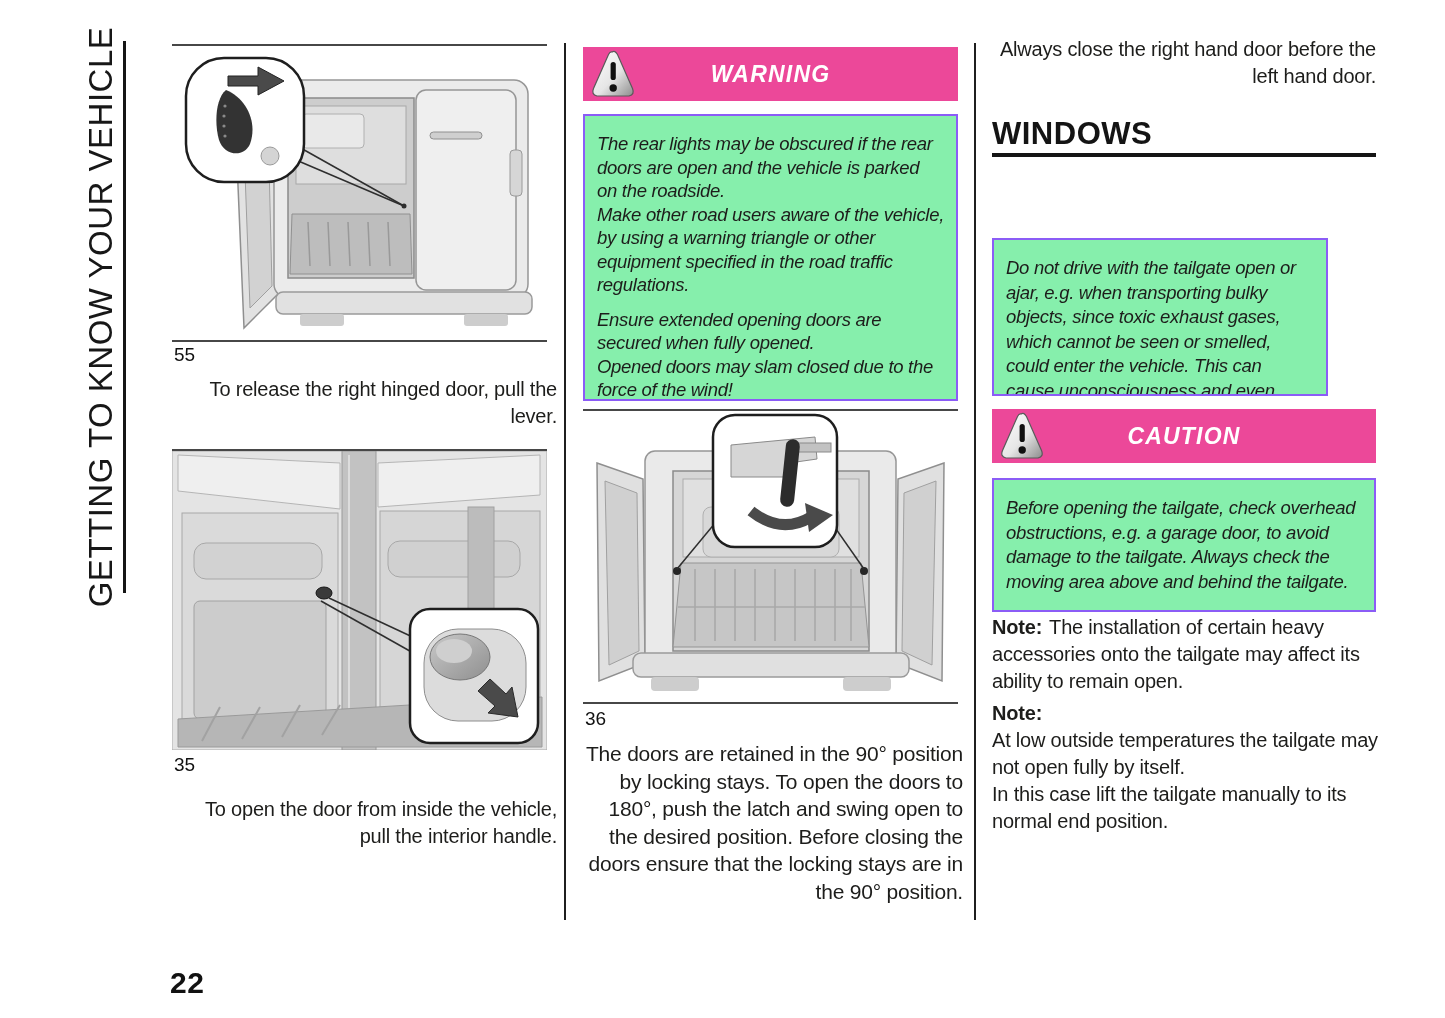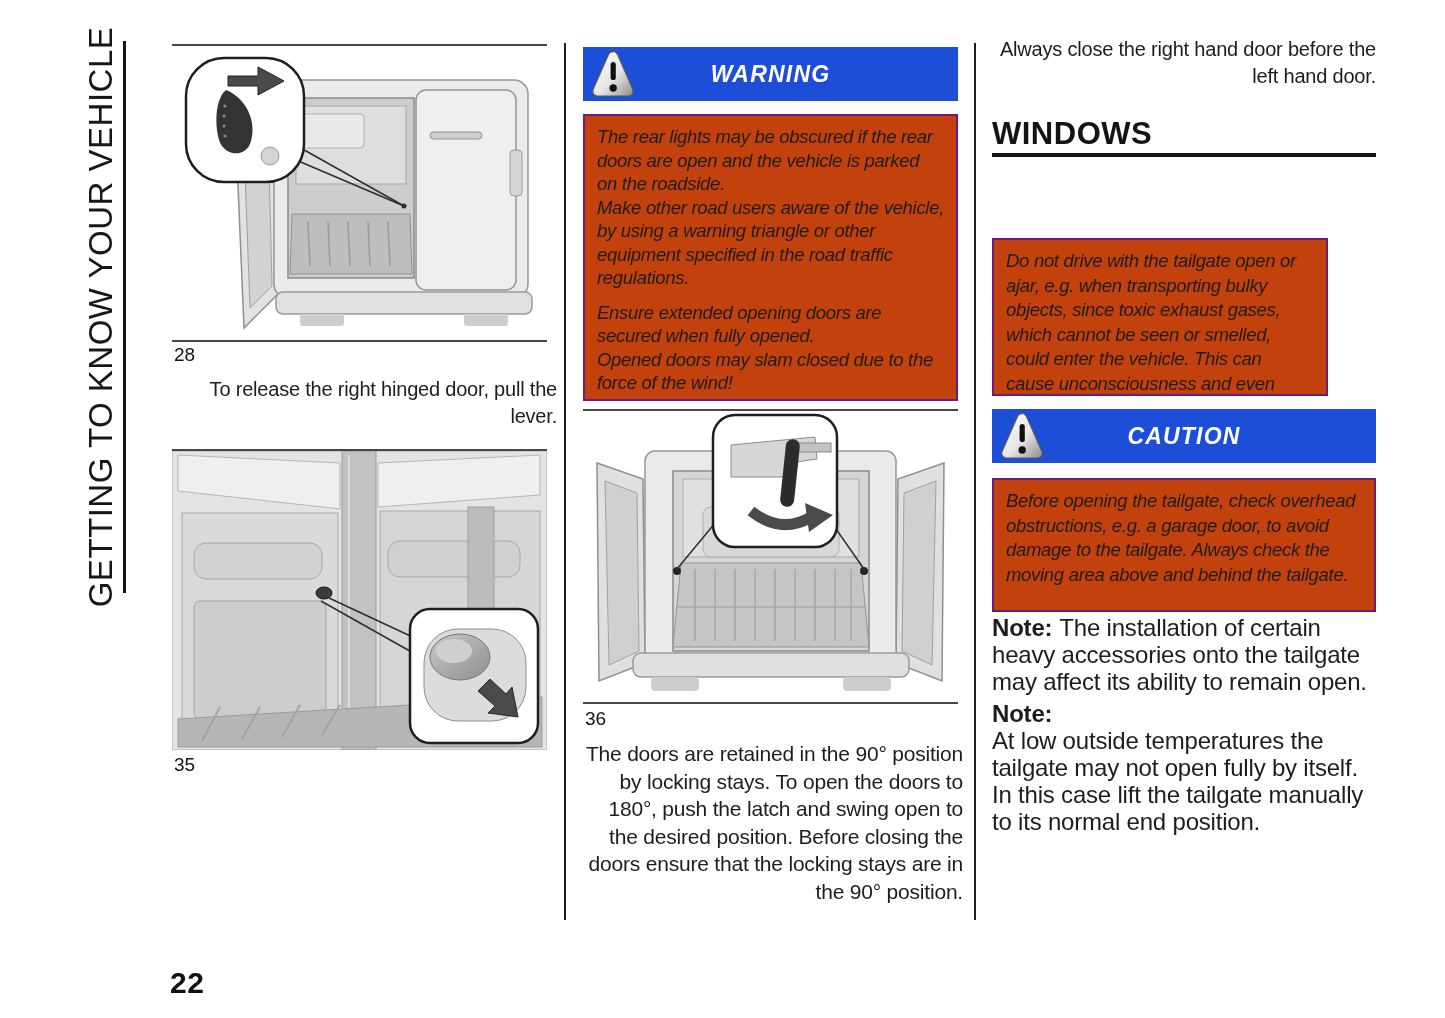--- a/index.html
+++ b/index.html
@@ -16,33 +16,33 @@
   .divider-1{left:564px;} .divider-2{left:974px;}
 
   .body-text{font-size:20px;line-height:27px;letter-spacing:-0.2px;text-align:right;}
   .caption{font-size:19px;color:#111;}
 
   .fig{box-sizing:border-box;background:#fff;}
   .fig-rules{border-top:2px solid #474747;border-bottom:2px solid #474747;}
   .fig-rule-top{border-top:2px solid #474747;}
   .fig svg{display:block;}
 
-  .band{height:54px;background:#1d4ed8;display:flex;align-items:center;justify-content:center;}
+  .band{height:54px;background:#ec4899;display:flex;align-items:center;justify-content:center;}
   .band-label{color:#ffffff;font-weight:bold;font-style:italic;font-size:23px;letter-spacing:1.2px;}
   .tri-icon{position:absolute;left:8px;top:3px;width:44px;height:50px;}
 
-  .italic-box{border:2px solid #701a75;font-style:italic;font-size:18.5px;line-height:23.5px;
-    letter-spacing:-0.3px;padding:9px 12px;box-sizing:border-box;overflow:hidden;background:#c2410c;}
+  .italic-box{border:2px solid #8b5cf6;font-style:italic;font-size:18.5px;line-height:23.5px;
+    letter-spacing:-0.3px;padding:16px 12px;box-sizing:border-box;overflow:hidden;background:#86efac;}
   .box-gap{margin-top:11px;}
 
   .section-heading{font-size:31px;font-weight:bold;letter-spacing:.5px;color:#141414;}
   .heading-rule{height:4px;background:#151515;}
 
   .note .note-label{font-weight:bold;margin-right:7px;}
-  .note{font-size:24px;line-height:27px;letter-spacing:-0.2px;}
+  .note{font-size:20px;line-height:27px;letter-spacing:-0.2px;}
 
   .page-number{font-size:30px;font-weight:bold;letter-spacing:.5px;color:#111;}
 </style>
 </head>
 <body>
 
 <svg width="0" height="0" style="position:absolute" aria-hidden="true">
   <defs>
     <linearGradient id="triG" x1="0" y1="0" x2="1" y2="1">
       <stop offset="0" stop-color="#ffffff"></stop>
@@ -92,21 +92,21 @@
         <polygon points="56,30 86,30 86,21 112,35 86,49 86,40 56,40" fill="#4a4a4a" stroke="#222" stroke-width="1"></polygon>
         <path d="M54,44 C74,52 86,76 78,98 C72,112 52,110 47,94 C42,76 44,52 54,44 Z" fill="#333333"></path>
         <circle cx="53" cy="60" r="1.6" fill="#8a8a8a"></circle>
           <circle cx="52" cy="70" r="1.6" fill="#8a8a8a"></circle>
         <circle cx="52" cy="80" r="1.6" fill="#8a8a8a"></circle>
           <circle cx="53" cy="90" r="1.6" fill="#8a8a8a"></circle>
         <circle cx="98" cy="110" r="9" fill="#d4d4d4" stroke="#9a9a9a"></circle>
       </g>
     </svg>
   </div>
-  <div class="abs caption" style="left:174px;top:344px;">28</div>
+  <div class="abs caption" style="left:174px;top:344px;">55</div>
 
   <p class="abs body-text" style="left:172px;top:376px;width:385px;margin:0;">To release the right hinged door, pull the lever.</p>
 
   <div class="abs fig fig-rule-top" style="left:172px;top:449px;width:375px;height:301px;">
     <svg viewBox="0 0 375 299" width="375" height="299">
       <rect x="0" y="0" width="375" height="299" fill="#e4e4e4" stroke="#ababab"></rect>
       <polygon points="6,4 168,12 168,58 6,40" fill="#efefef" stroke="#b5b5b5"></polygon>
       <polygon points="206,12 368,4 368,44 206,56" fill="#efefef" stroke="#b5b5b5"></polygon>
       <rect x="10" y="62" width="156" height="230" fill="#dadada" stroke="#a8a8a8"></rect>
       <rect x="22" y="92" width="128" height="36" rx="12" fill="#d2d2d2" stroke="#a8a8a8"></rect>
@@ -125,20 +125,21 @@
         <rect x="238" y="158" width="128" height="134" rx="20" fill="#ffffff" stroke="#1e1e1e" stroke-width="2.5"></rect>
         <rect x="252" y="178" width="102" height="92" rx="34" fill="#dcdcdc" stroke="#8e8e8e"></rect>
         <ellipse cx="288" cy="206" rx="30" ry="23" fill="url(#gripG)" stroke="#777"></ellipse>
         <ellipse cx="282" cy="200" rx="18" ry="12" fill="#cfcfcf"></ellipse>
         <polygon points="318,228 334,243 340,236 346,266 316,262 323,255 306,240" fill="#4a4a4a" stroke="#2a2a2a"></polygon>
       </g>
     </svg>
   </div>
   <div class="abs caption" style="left:174px;top:754px;text-align:right;">35</div>
 
+  <p class="abs body-text" style="left:172px;top:796px;width:385px;margin:0;">To open the door from inside the vehicle, pull the interior handle.</p>
 
   <div class="abs page-number" style="left:170px;top:966px;">22</div>
 
   <div class="abs band" style="left:583px;top:47px;width:375px;">
     <svg class="tri-icon" viewBox="0 0 44 50">
         <use href="#warnTri"></use>
       </svg>
     <span class="band-label">WARNING</span>
   </div>
 

